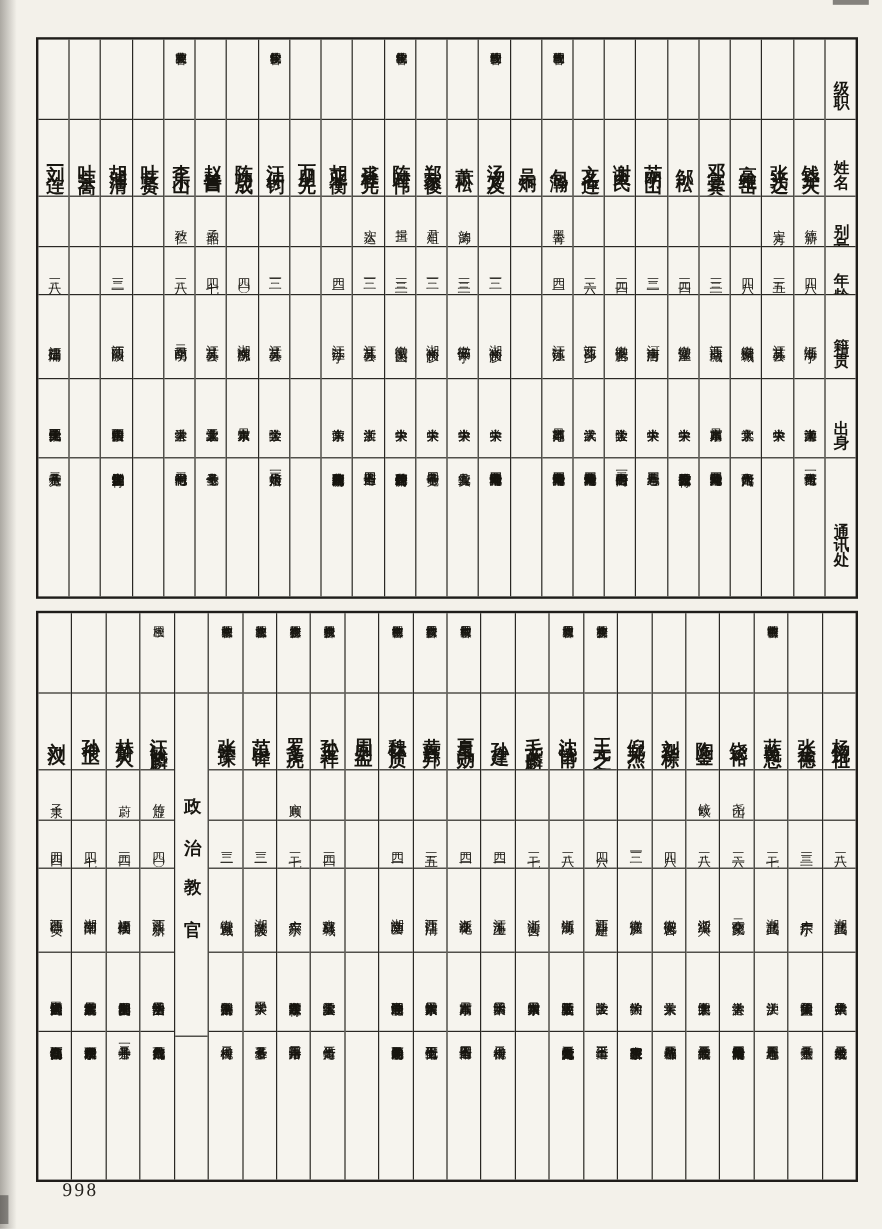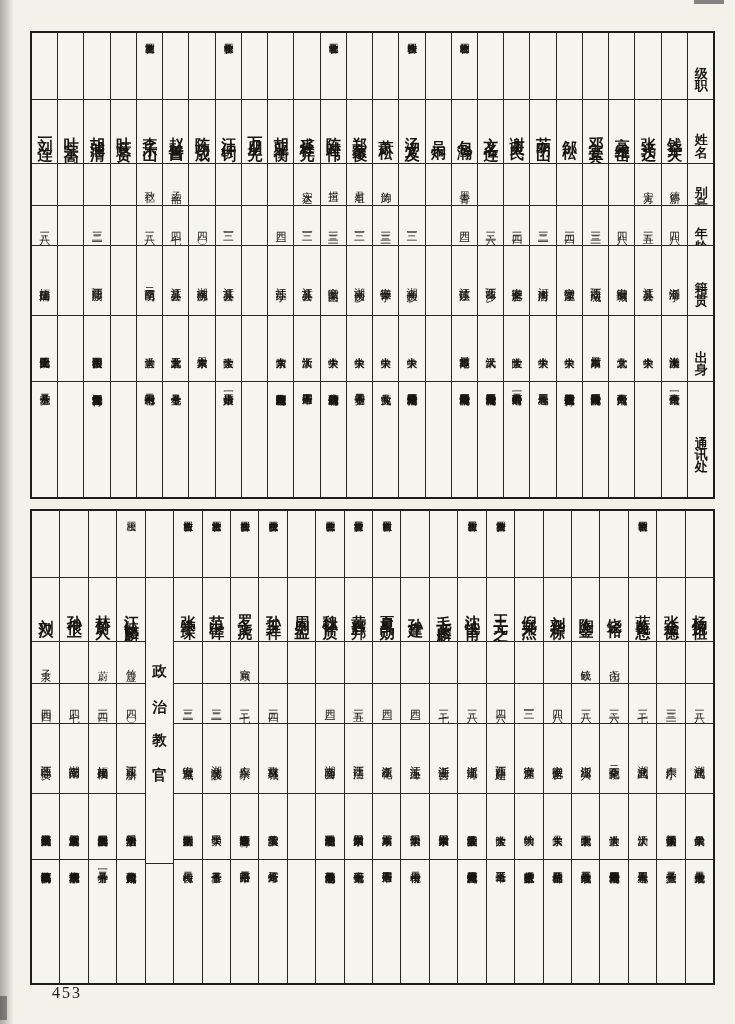--- a/index.html
+++ b/index.html
@@ -493,13 +493,13 @@
       <div class="cell rank r0"></div>
       <div class="cell name r1">杨悦祖</div>
       <div class="cell hao r2"></div>
       <div class="cell age r3">三八</div>
       <div class="cell native r4">湖北武昌</div>
       <div class="cell education r5">武昌中华大学</div>
       <div class="cell address r6">鼓楼北街二十六号</div>
     </div>
   </div>
 
-<div class="page-number">453</div>
+<div class="page-number">998</div>
 
 </body></html>

